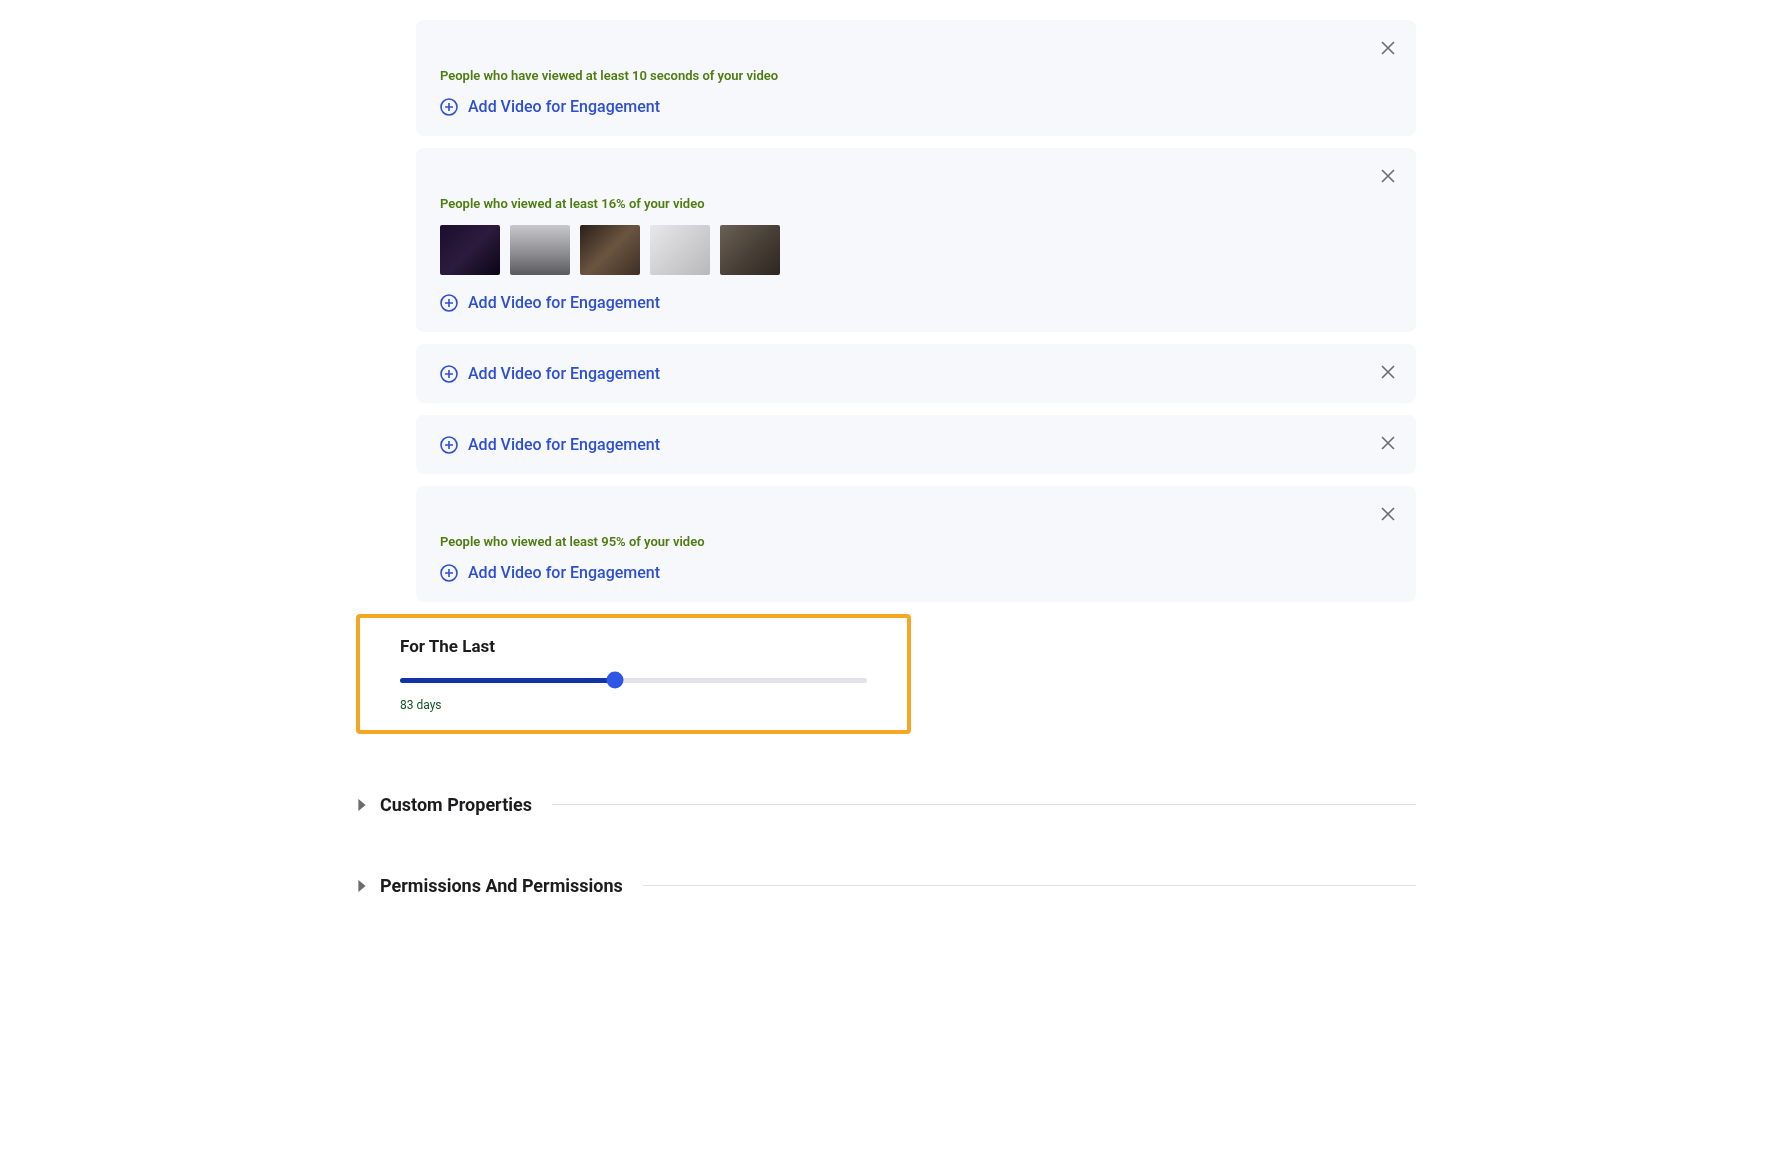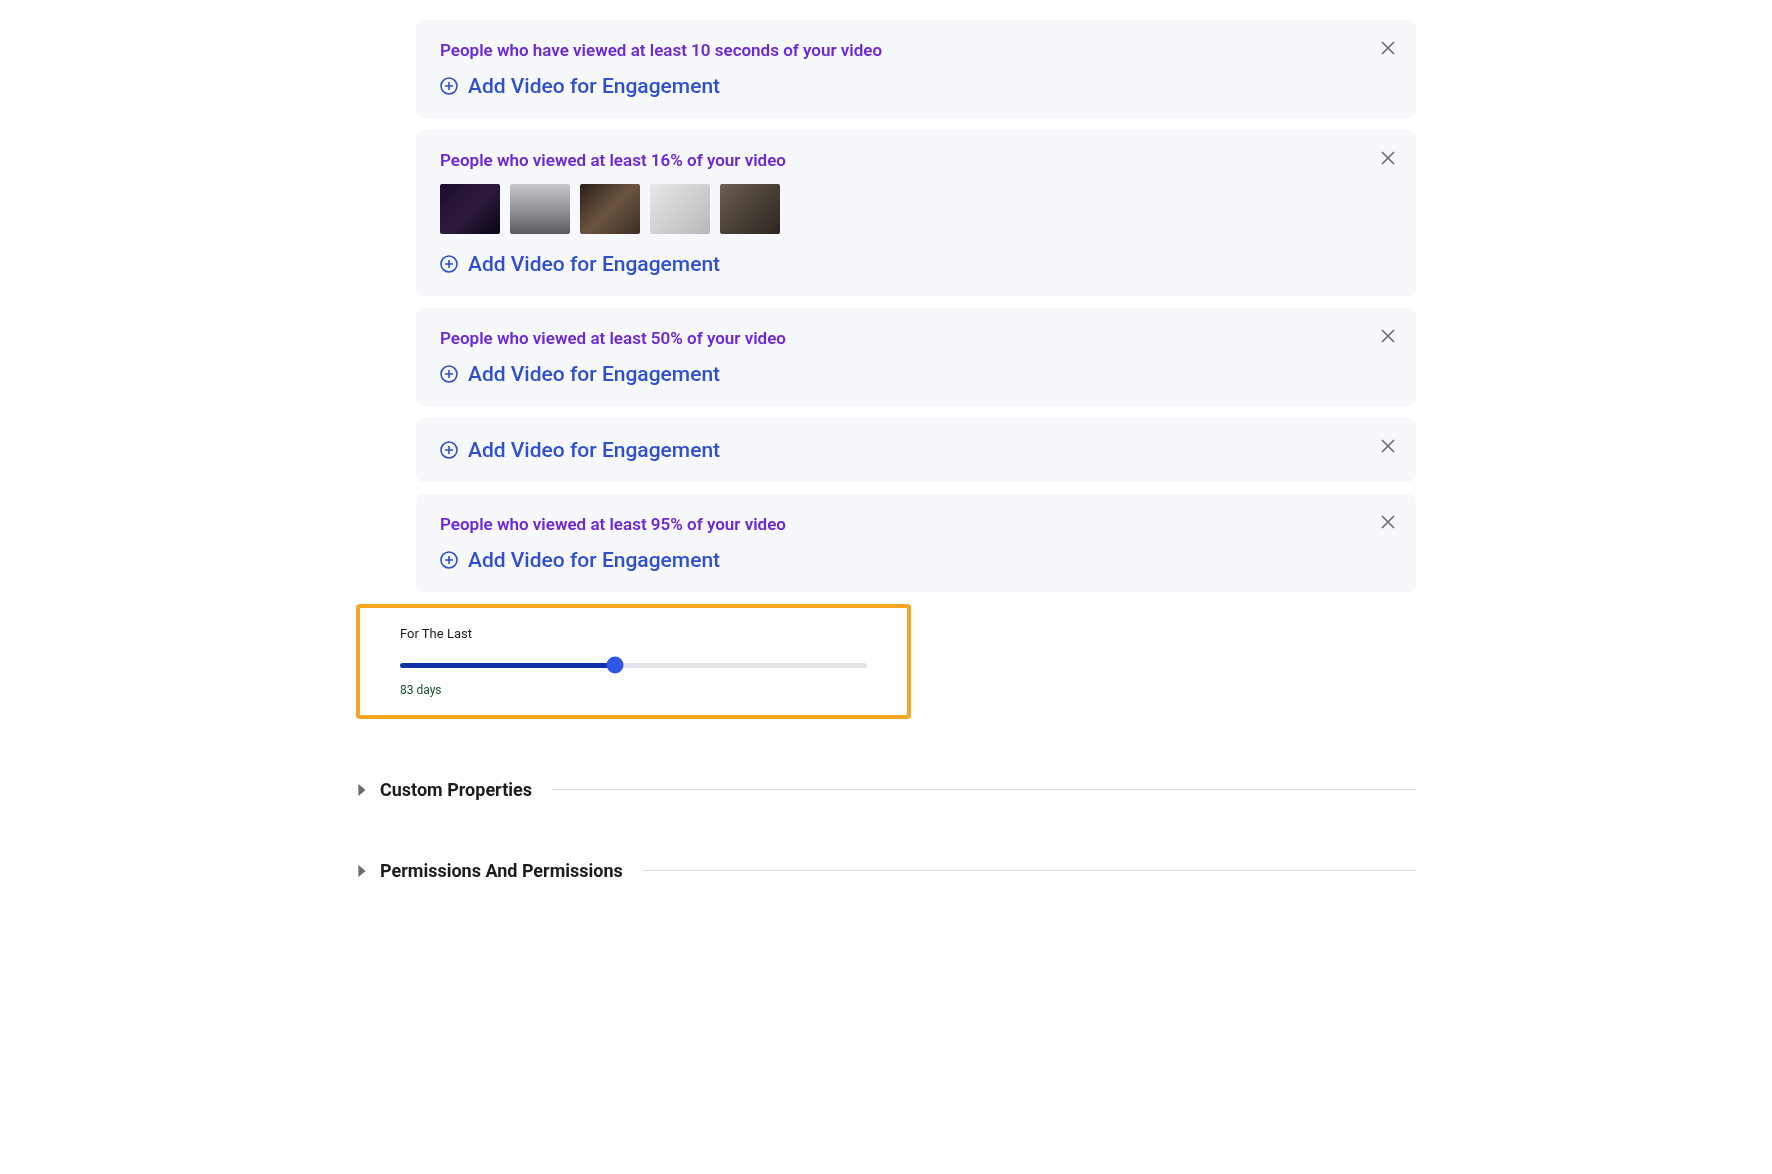--- a/index.html
+++ b/index.html
@@ -21,24 +21,25 @@
       padding-left: 60px;
     }
     .card {
       background: #f7f8fb;
       border-radius: 8px;
       padding: 20px 24px;
       margin-bottom: 12px;
       position: relative;
     }
     .card-title {
-      font-size: 17px;
+      font-size: 13px;
       font-weight: 600;
-      color: #6d28d9;
+      color: #4d7c0f;
       margin-bottom: 14px;
+      margin-top: 28px;
     }
     .close-btn {
       position: absolute;
       top: 18px;
       right: 18px;
       width: 20px;
       height: 20px;
       display: flex;
       align-items: center;
       justify-content: center;
@@ -47,21 +48,21 @@
     }
     .close-btn svg {
       width: 14px;
       height: 14px;
     }
     .add-link {
       display: flex;
       align-items: center;
       gap: 10px;
       color: #2e4fd3;
-      font-size: 21px;
+      font-size: 16px;
       font-weight: 500;
       cursor: pointer;
     }
     .add-link .icon {
       width: 18px;
       height: 18px;
       display: flex;
       align-items: center;
       justify-content: center;
     }
@@ -86,22 +87,22 @@
     .thumb.t4 { background: linear-gradient(135deg, #e8e8ea 0%, #d0d0d2 50%, #b8b8ba 100%); }
     .thumb.t5 { background: linear-gradient(135deg, #6b6055 0%, #4a4138 50%, #2d2620 100%); }
     .highlight-box {
       border: 4px solid #f5a623;
       border-radius: 4px;
       padding: 18px 40px 18px 40px;
       margin: 10px 0 0 0;
       width: 555px;
     }
     .slider-label {
-      font-size: 13px;
-      font-weight: 400;
+      font-size: 17px;
+      font-weight: 700;
       color: #1c1c1e;
       margin-bottom: 14px;
     }
     .slider-wrap {
       position: relative;
       height: 20px;
       display: flex;
       align-items: center;
       margin-bottom: 8px;
     }
@@ -208,21 +209,20 @@
           <svg viewBox="0 0 18 18" fill="none" stroke="#2e4fd3" stroke-width="1.6">
               <circle cx="9" cy="9" r="8"></circle>
               <path d="M9 5 V13 M5 9 H13"></path>
             </svg>
         </span>
         <span>Add Video for Engagement</span>
       </div>
     </div>
 
     <div class="card">
-      <div class="card-title">People who viewed at least 50% of your video</div>
       <div class="close-btn">
         <svg viewBox="0 0 14 14" fill="none" stroke="currentColor" stroke-width="1.6">
             <path d="M1 1 L13 13 M13 1 L1 13"></path>
           </svg>
       </div>
       <div class="add-link">
         <span class="icon">
           <svg viewBox="0 0 18 18" fill="none" stroke="#2e4fd3" stroke-width="1.6">
               <circle cx="9" cy="9" r="8"></circle>
               <path d="M9 5 V13 M5 9 H13"></path>

